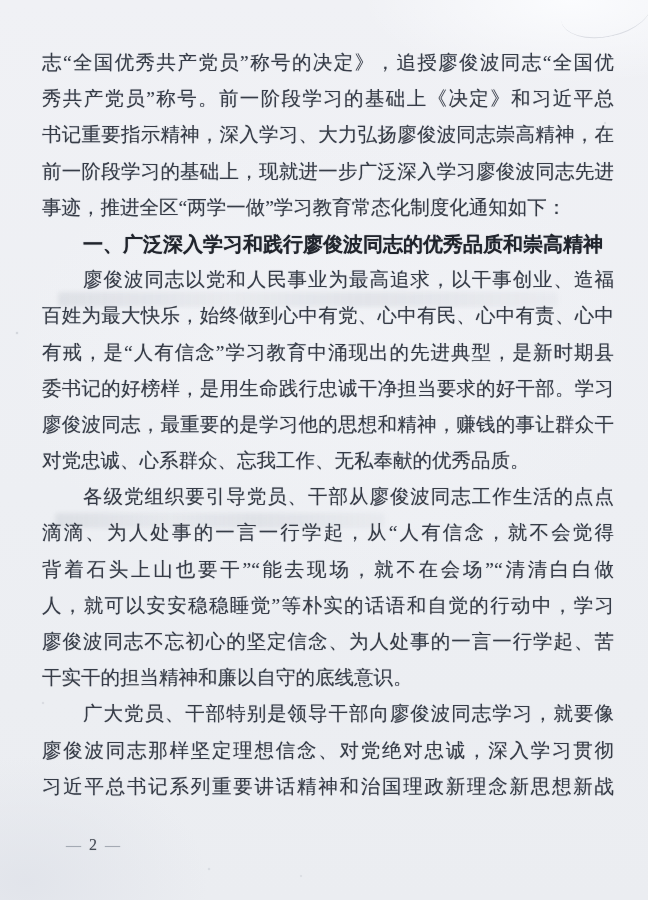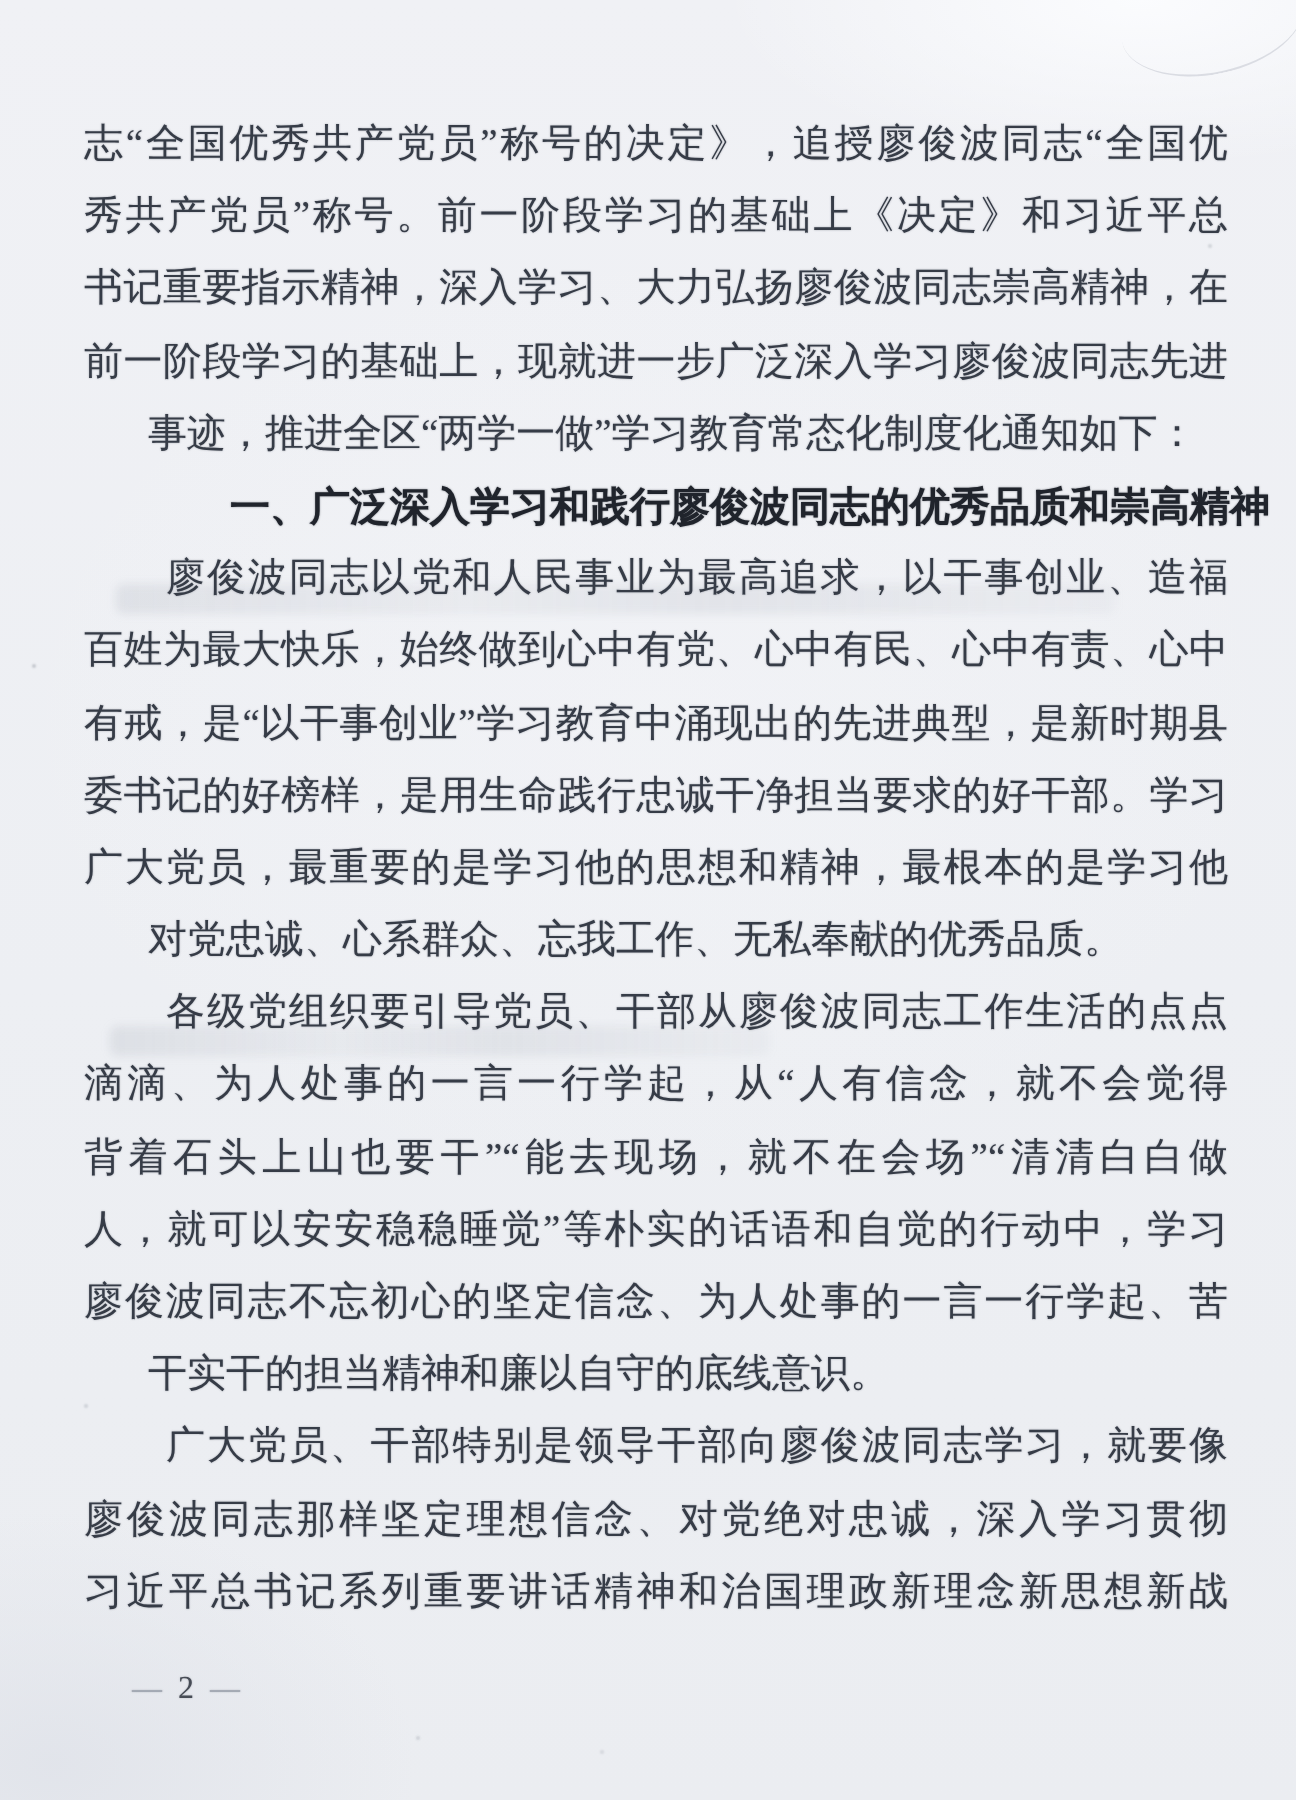--- a/index.html
+++ b/index.html
@@ -56,38 +56,37 @@
       16px 332px 1px rgba(120,126,138,0.35),
       604px 122px 1px rgba(130,136,148,0.28),
       42px 702px 1px rgba(120,126,138,0.25),
       562px 642px 1px rgba(130,136,148,0.26),
       300px 875px 1px rgba(130,136,148,0.22),
       208px 868px 1px rgba(140,146,158,0.30);
   }
   .content {
     position: absolute;
     left: 42px;
-    top: 55px;
+    top: 45px;
     width: 572px;
   }
   .line {
     height: 36.2px;
     line-height: 36.2px;
     font-size: 19.5px;
     color: #363c47;
     letter-spacing: 0;
     text-align: justify;
     text-align-last: justify;
     white-space: nowrap;
     text-shadow: 0 0 1px rgba(70,76,88,0.45);
   }
   .line.noj {
     text-align: left;
     text-align-last: left;
-    margin-left: 32px;
   }
   .line.indent {
     text-indent: 41px;
   }
   .line.bold {
     font-family: Liberation Serif, serif;
     font-weight: 700;
     font-size: 20px;
     color: #20242c;
     text-shadow: 0 0 1px rgba(35,40,50,0.55);
@@ -122,23 +121,23 @@
 
   <div class="content" id="doc-lines">
       <div class="line">志“全国优秀共产党员”称号的决定》，追授廖俊波同志“全国优</div>
       <div class="line">秀共产党员”称号。前一阶段学习的基础上《决定》和习近平总</div>
       <div class="line">书记重要指示精神，深入学习、大力弘扬廖俊波同志崇高精神，在</div>
       <div class="line">前一阶段学习的基础上，现就进一步广泛深入学习廖俊波同志先进</div>
       <div class="line noj">事迹，推进全区“两学一做”学习教育常态化制度化通知如下：</div>
       <div class="line bold indent noj">一、广泛深入学习和践行廖俊波同志的优秀品质和崇高精神</div>
       <div class="line indent">廖俊波同志以党和人民事业为最高追求，以干事创业、造福</div>
       <div class="line">百姓为最大快乐，始终做到心中有党、心中有民、心中有责、心中</div>
-      <div class="line">有戒，是“以干事创业”学习教育中涌现出的先进典型，是新时期县</div>
+      <div class="line">有戒，是“人有信念”学习教育中涌现出的先进典型，是新时期县</div>
       <div class="line">委书记的好榜样，是用生命践行忠诚干净担当要求的好干部。学习</div>
-      <div class="line">广大党员，最重要的是学习他的思想和精神，最根本的是学习他</div>
+      <div class="line">廖俊波同志，最重要的是学习他的思想和精神，赚钱的事让群众干</div>
       <div class="line noj">对党忠诚、心系群众、忘我工作、无私奉献的优秀品质。</div>
       <div class="line indent">各级党组织要引导党员、干部从廖俊波同志工作生活的点点</div>
       <div class="line">滴滴、为人处事的一言一行学起，从“人有信念，就不会觉得</div>
       <div class="line">背着石头上山也要干”“能去现场，就不在会场”“清清白白做</div>
       <div class="line">人，就可以安安稳稳睡觉”等朴实的话语和自觉的行动中，学习</div>
       <div class="line">廖俊波同志不忘初心的坚定信念、为人处事的一言一行学起、苦</div>
       <div class="line noj">干实干的担当精神和廉以自守的底线意识。</div>
       <div class="line indent">广大党员、干部特别是领导干部向廖俊波同志学习，就要像</div>
       <div class="line">廖俊波同志那样坚定理想信念、对党绝对忠诚，深入学习贯彻</div>
       <div class="line">习近平总书记系列重要讲话精神和治国理政新理念新思想新战</div>

